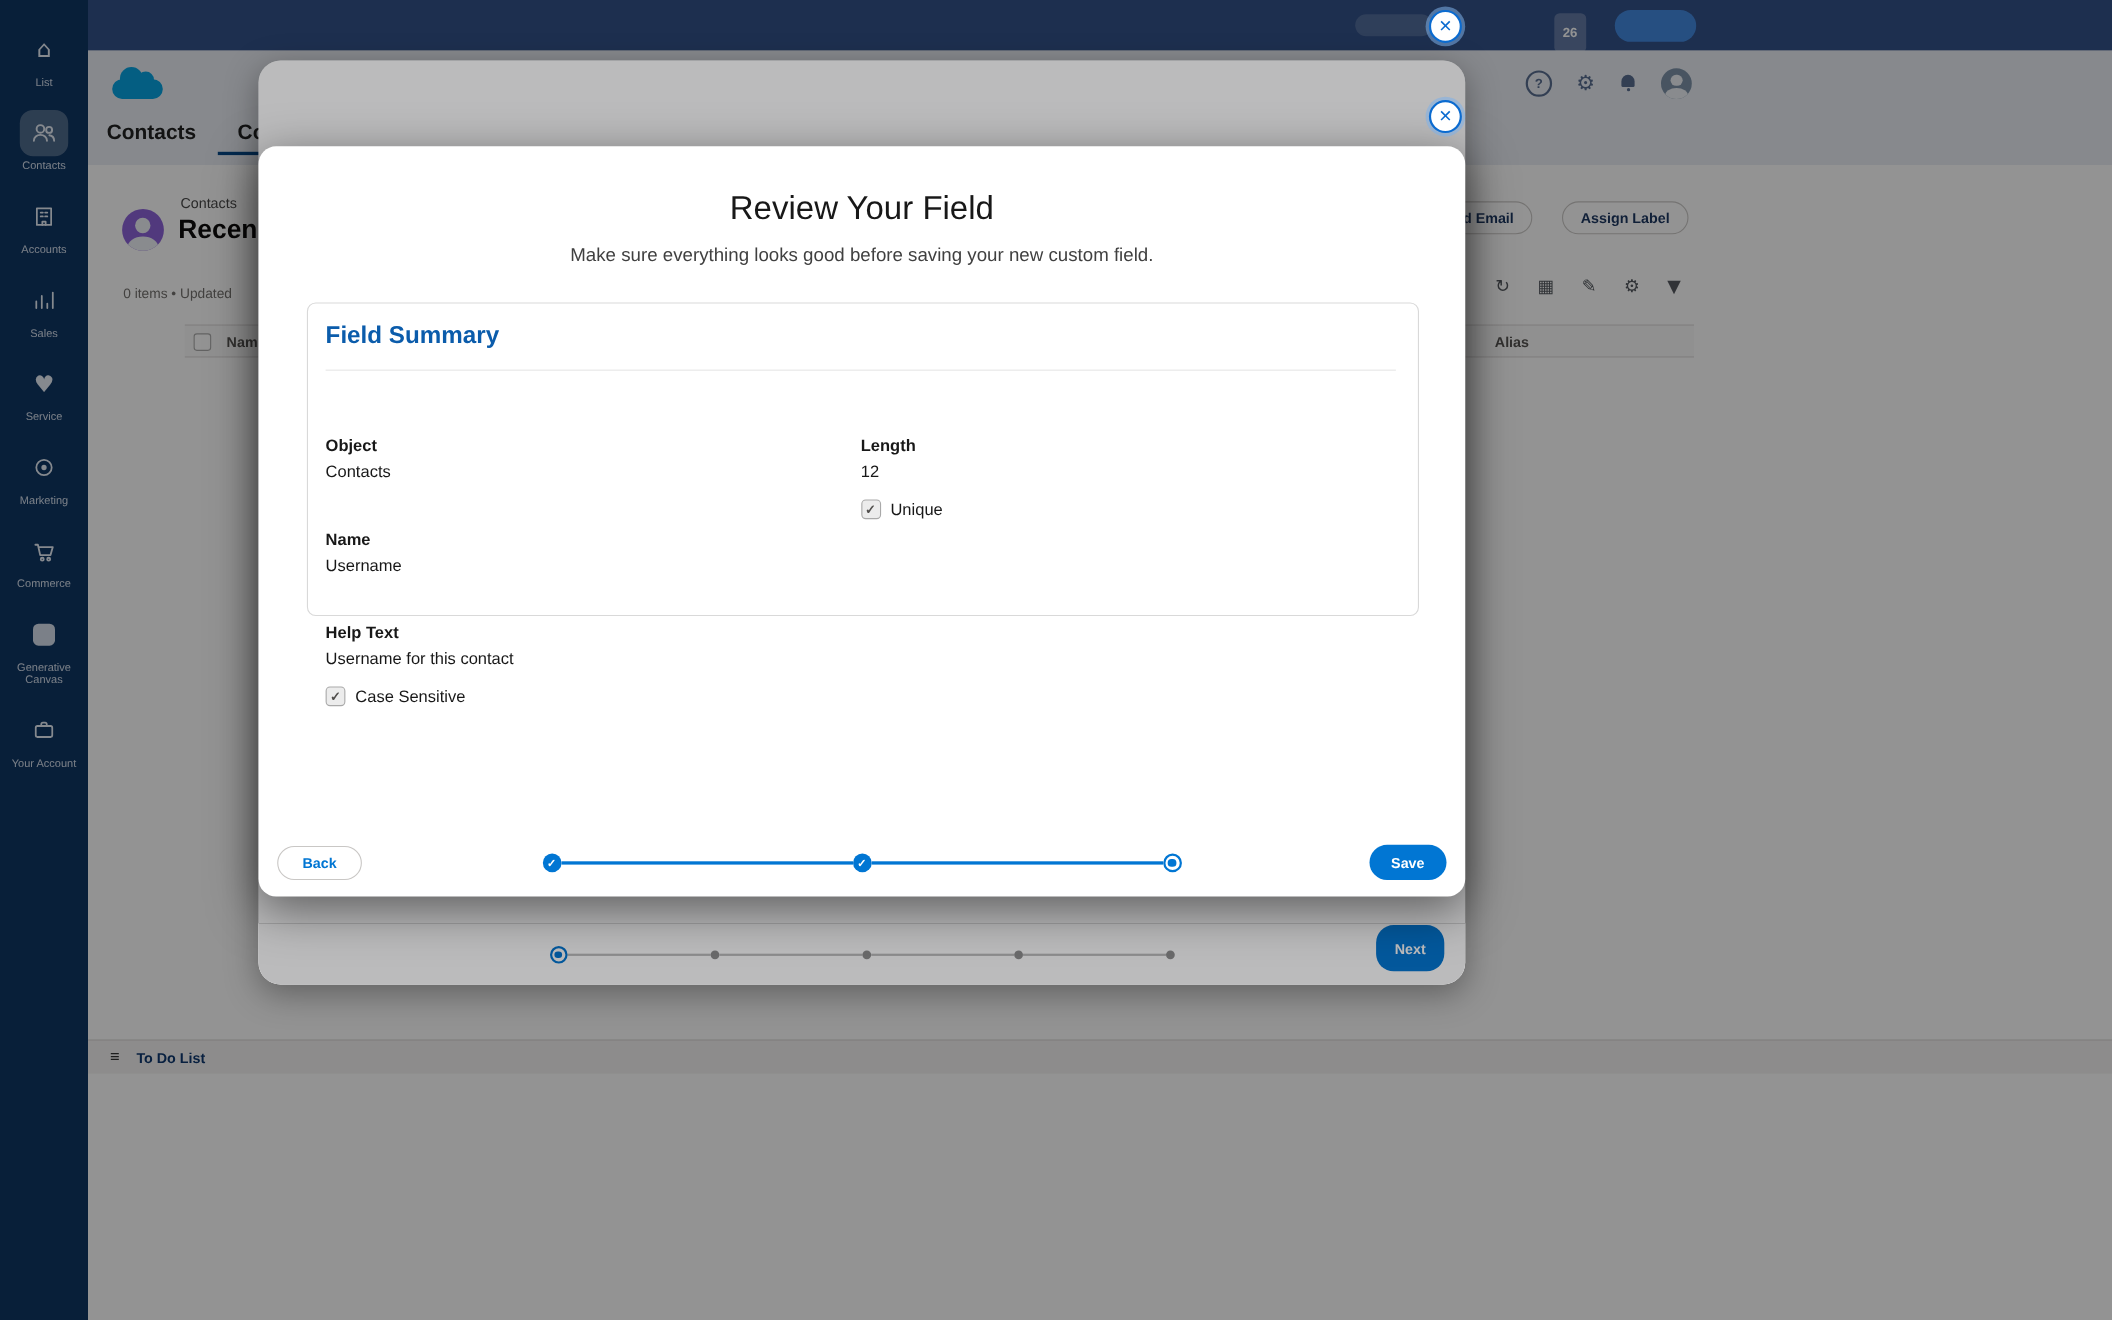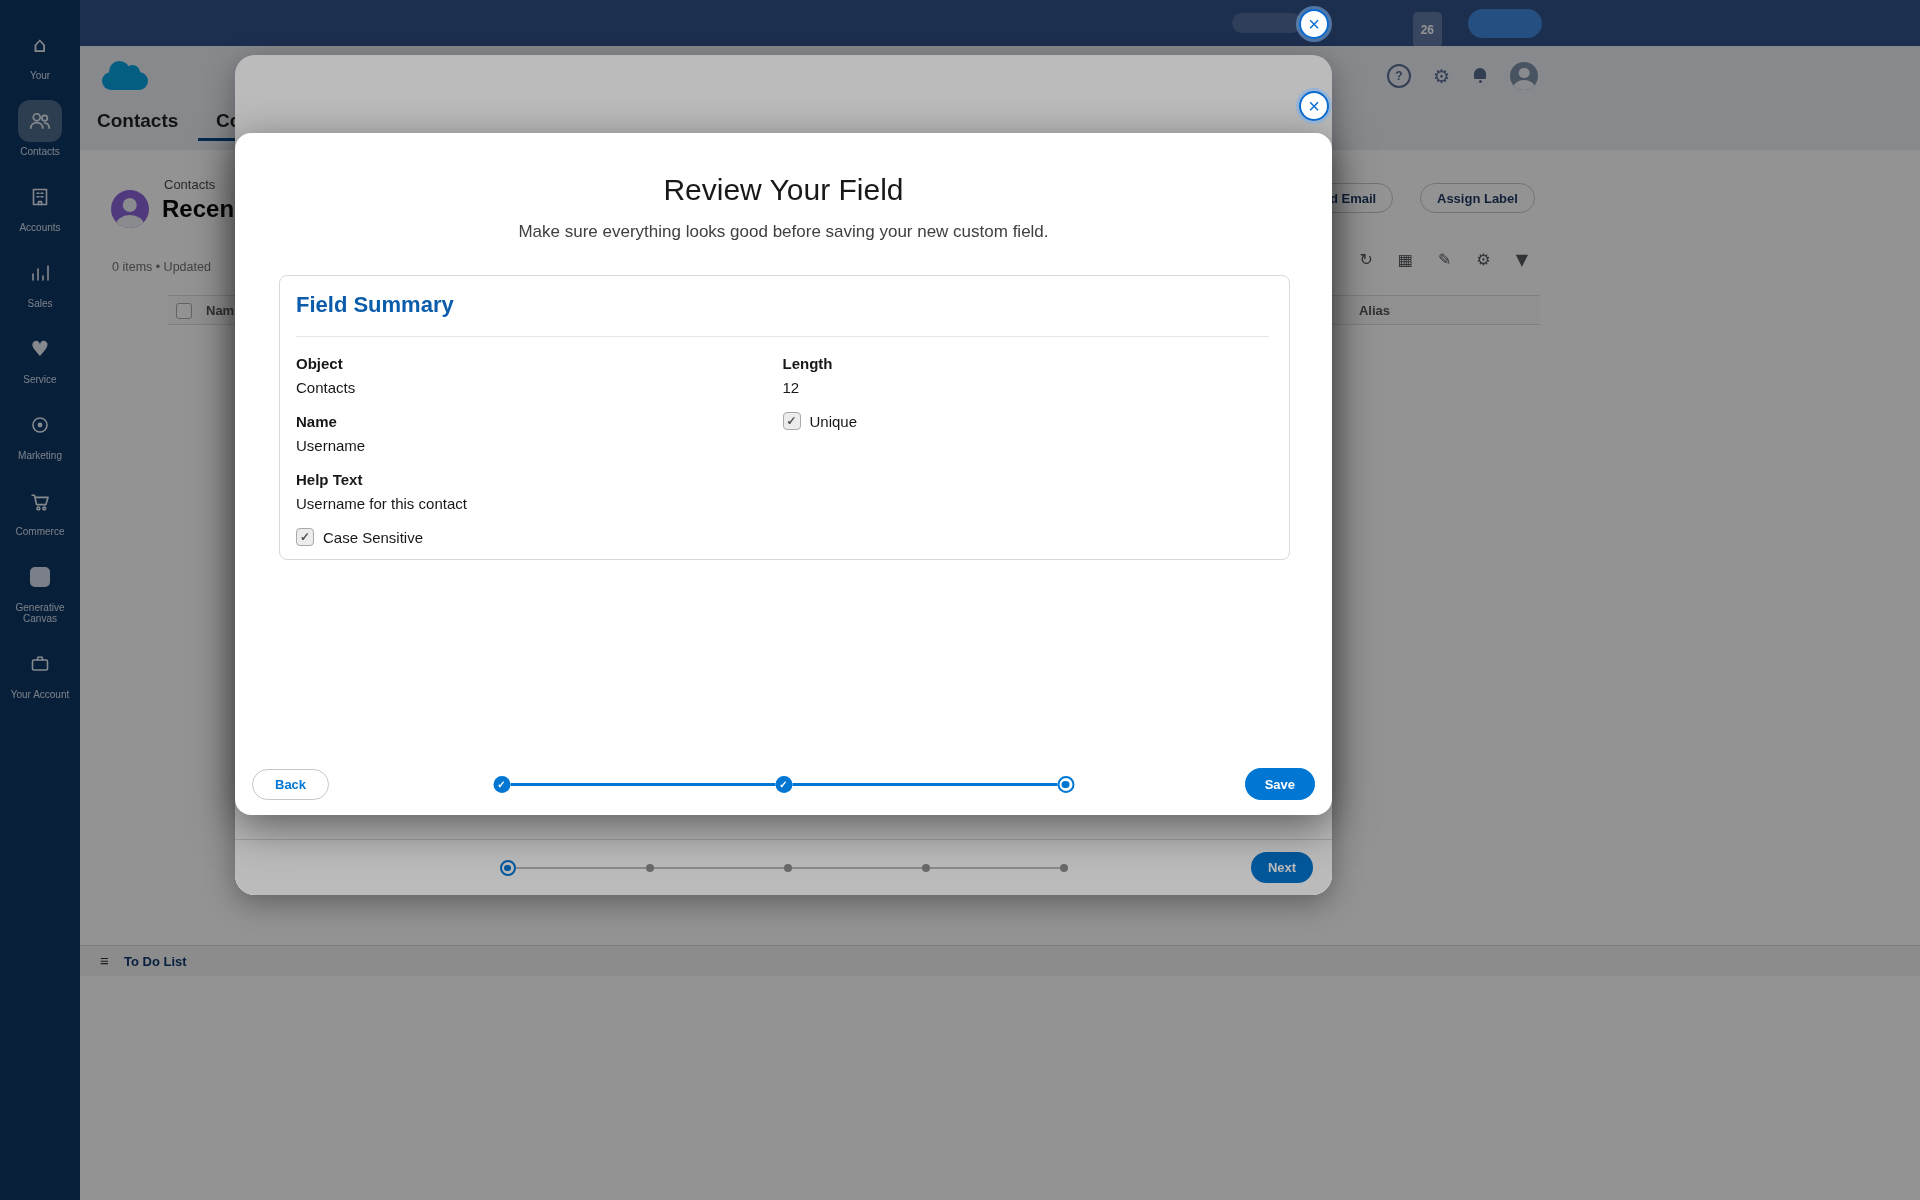--- a/index.html
+++ b/index.html
@@ -65,35 +65,35 @@
   
   .backdrop{position:absolute;inset:0;background:rgba(8,8,10,.44);z-index:10;}
 
   .modal1{position:absolute;left:235px;top:55px;width:1097px;height:840px;background:#fff;border-radius:20px;z-index:20;box-shadow:0 8px 30px rgba(0,0,0,.35);}
   .m1-footer{position:absolute;left:0;right:0;bottom:0;height:55px;border-top:1px solid #DBDBDB;border-radius:0 0 20px 20px;background:#fff;}
   .stepper1{position:absolute;left:50%;transform:translateX(-50%);bottom:19px;display:flex;align-items:center;}
   .s1-line{width:130px;height:2px;background:#BDBDBD;}
   .s1-dot{width:8px;height:8px;border-radius:50%;background:#8F8F8F;}
   .node-current{width:16px;height:16px;border-radius:50%;background:#fff;border:2px solid #0176D3;box-sizing:border-box;position:relative;}
   .node-current::after{content:"";position:absolute;inset:2.6px;border-radius:50%;background:#0176D3;}
-  .btn-next{position:absolute;right:19px;bottom:12px;height:31px;min-width:62px;border-radius:16px;border:none;background:#0176D3;color:#fff;font-size:13px;font-weight:700;display:flex;align-items:center;justify-content:center;padding:0 14px;font-family:"Liberation Sans",sans-serif;}
+  .btn-next{position:absolute;right:19px;bottom:12px;height:42px;min-width:62px;border-radius:16px;border:none;background:#0176D3;color:#fff;font-size:13px;font-weight:700;display:flex;align-items:center;justify-content:center;padding:0 14px;font-family:"Liberation Sans",sans-serif;}
   .modal1::after{content:"";position:absolute;inset:0;border-radius:20px;background:rgba(12,12,14,.28);}
 
   .close-x{position:absolute;width:30px;height:30px;border-radius:50%;background:#fff;color:#0B6BD0;border:2px solid #0B6BD0;box-shadow:0 0 0 3px rgba(125,176,233,.55);display:flex;align-items:center;justify-content:center;font-size:20px;line-height:1;cursor:pointer;padding:0;font-family:"Liberation Sans",sans-serif;}
   .close1{left:1299px;top:9px;z-index:21;}
   .close2{left:1299px;top:91px;z-index:31;}
 
   .modal2{position:absolute;left:235px;top:133px;width:1097px;height:682px;background:#fff;border-radius:16px;z-index:30;box-shadow:0 12px 44px rgba(0,0,0,.5);}
   .m2-title{margin:39px 0 0;text-align:center;font-size:30px;line-height:36px;font-weight:500;color:#181818;}
   .m2-sub{margin:14px 0 0;text-align:center;font-size:17px;color:#404040;}
   .card{position:absolute;left:44px;top:142px;width:1011px;height:285px;border:1px solid #D9D9D9;border-radius:8px;box-sizing:border-box;}
   .card-title{position:absolute;left:16px;top:16px;font-size:22px;font-weight:700;color:#0B5CAB;}
   .card-div{position:absolute;left:16px;right:20px;top:60px;height:1px;background:#E6E6E6;}
   .card-cols{position:absolute;left:16px;right:20px;top:78px;display:grid;grid-template-columns:1fr 1fr;}
-  .fgroup{margin-bottom:15px;}
+  .fgroup{margin-bottom:15px;margin-top:42px;}
   .flabel{font-size:15px;line-height:19px;font-weight:700;color:#181818;}
   .fvalue{margin-top:5px;font-size:15px;line-height:19px;color:#181818;}
   .cbrow{display:flex;align-items:center;gap:9px;margin-top:4px;}
   .cbox{width:18px;height:18px;border-radius:4px;background:#ECECEC;border:1px solid #A9A9A9;box-sizing:border-box;display:flex;align-items:center;justify-content:center;font-size:12px;font-weight:700;color:#514F4D;cursor:pointer;}
   .cblabel{font-size:15px;color:#181818;}
   .m2-footer{position:absolute;left:0;right:0;bottom:0;height:64px;}
   .btn-back{position:absolute;left:17px;bottom:15px;height:31px;border-radius:16px;border:1px solid #C9C7C5;background:#fff;color:#0176D3;font-size:13px;font-weight:700;padding:0 22px;display:flex;align-items:center;font-family:"Liberation Sans",sans-serif;cursor:pointer;}
   .btn-save{position:absolute;right:17px;bottom:15px;height:31px;border-radius:16px;border:none;background:#0176D3;color:#fff;font-size:13px;font-weight:700;padding:16px 20px;display:flex;align-items:center;font-family:"Liberation Sans",sans-serif;cursor:pointer;}
   .stepper2{position:absolute;left:50%;transform:translateX(-50%);bottom:22px;display:flex;align-items:center;}
   .s2-line{width:265px;height:3px;background:#0176D3;}
@@ -101,21 +101,21 @@
   .node-current.n17{width:17px;height:17px;}
 </style>
 </head>
 <body>
 
 <nav class="sidebar">
   <div class="sb-item">
     <div class="sb-ic">
         <span class="glyph-ic">⌂</span>
       </div>
-    <span class="sb-label">Your</span>
+    <span class="sb-label">List</span>
   </div>
   <div class="sb-item active">
     <div class="sb-ic">
         <svg width="26" height="26" viewBox="0 0 24 24">
           <circle cx="9" cy="8.5" r="3.2"></circle>
           <path d="M3.5 18.5c0-3 2.5-5 5.5-5s5.5 2 5.5 5"></path>
           <circle cx="16.3" cy="9.3" r="2.5"></circle>
           <path d="M16.5 13.8c2.3.4 4 2.2 4 4.7"></path>
         </svg>
       </div>

